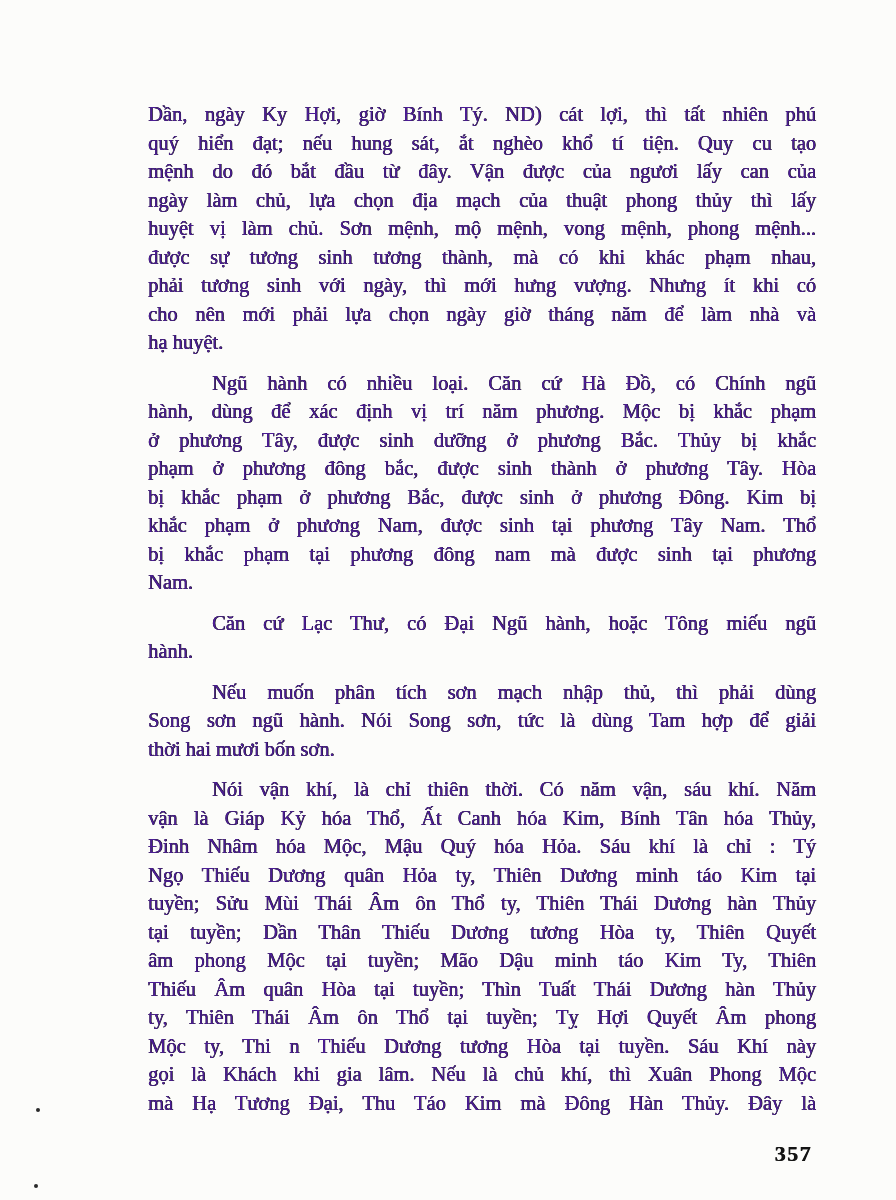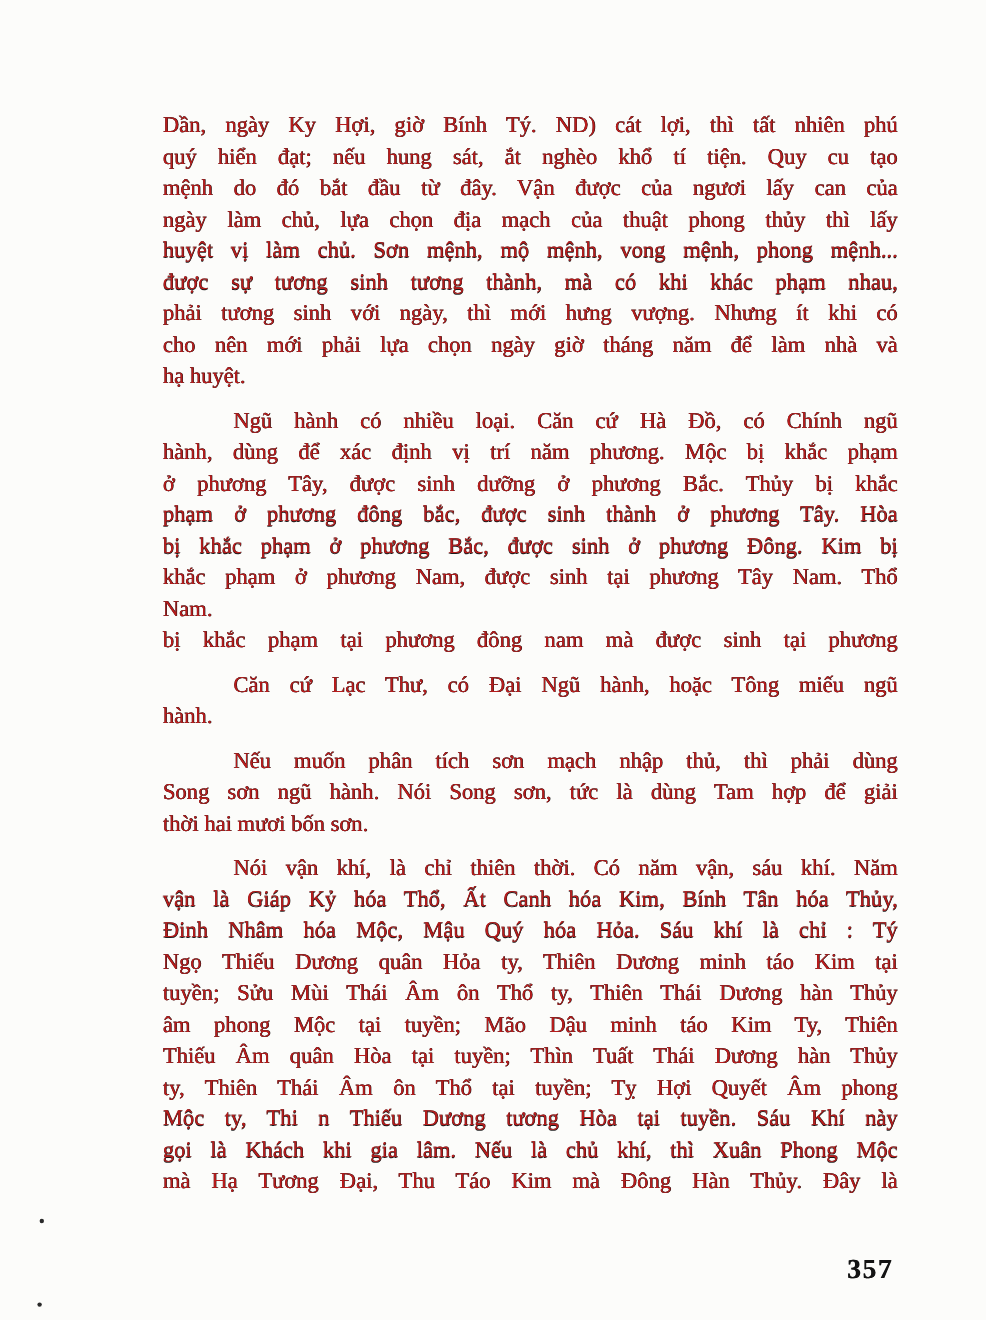--- a/index.html
+++ b/index.html
@@ -16,21 +16,21 @@
   }
   .page {
     position: absolute;
     inset: 0;
   }
   .text-block {
     position: absolute;
     left: 148px;
     top: 100px;
     width: 668px;
-    color: #b91c1c;
+    color: #4c1d95;
     font-size: 20.5px;
     line-height: 28.5px;
     
     text-shadow: 0.45px 0 0 #1b1b1b, 0 0.3px 0 #1b1b1b;
   }
   .para { margin: 0; }
   .para + .para { margin-top: 12px; }
   .line {
     display: block;
     text-align: justify;
@@ -40,21 +40,21 @@
   .line.last {
     text-align-last: left;
   }
   .para.indent .line:first-child {
     text-indent: 64px;
   }
   .page-number {
     position: absolute;
     right: 84px;
     top: 1141px;
-    font-size: 25px;
+    font-size: 22px;
     font-weight: bold;
     letter-spacing: 1.5px;
     color: #141414;
     text-shadow: 0.4px 0 0 #141414;
   }
   .speck {
     position: absolute;
     background: #2a2a2a;
     border-radius: 50%;
   }
@@ -80,38 +80,39 @@
         <div class="line">cho nên mới phải lựa chọn ngày giờ tháng năm để làm nhà và</div>
         <div class="line last">hạ huyệt.</div>
       </div>
       <div class="para indent">
         <div class="line">Ngũ hành có nhiều loại. Căn cứ Hà Đồ, có Chính ngũ</div>
         <div class="line">hành, dùng để xác định vị trí năm phương. Mộc bị khắc phạm</div>
         <div class="line">ở phương Tây, được sinh dưỡng ở phương Bắc. Thủy bị khắc</div>
         <div class="line">phạm ở phương đông bắc, được sinh thành ở phương Tây. Hòa</div>
         <div class="line">bị khắc phạm ở phương Bắc, được sinh ở phương Đông. Kim bị</div>
         <div class="line">khắc phạm ở phương Nam, được sinh tại phương Tây Nam. Thổ</div>
+        <div class="line">bị khắc phạm tại phương đông nam mà được sinh tại phương</div>
         <div class="line last">Nam.</div>
-        <div class="line">bị khắc phạm tại phương đông nam mà được sinh tại phương</div>
       </div>
       <div class="para indent">
         <div class="line">Căn cứ Lạc Thư, có Đại Ngũ hành, hoặc Tông miếu ngũ</div>
         <div class="line last">hành.</div>
       </div>
       <div class="para indent">
         <div class="line">Nếu muốn phân tích sơn mạch nhập thủ, thì phải dùng</div>
         <div class="line">Song sơn ngũ hành. Nói Song sơn, tức là dùng Tam hợp để giải</div>
         <div class="line last">thời hai mươi bốn sơn.</div>
       </div>
       <div class="para indent">
         <div class="line">Nói vận khí, là chỉ thiên thời. Có năm vận, sáu khí. Năm</div>
         <div class="line">vận là Giáp Kỷ hóa Thổ, Ất Canh hóa Kim, Bính Tân hóa Thủy,</div>
         <div class="line">Đinh Nhâm hóa Mộc, Mậu Quý hóa Hỏa. Sáu khí là chỉ : Tý</div>
         <div class="line">Ngọ Thiếu Dương quân Hỏa ty, Thiên Dương minh táo Kim tại</div>
         <div class="line">tuyền; Sửu Mùi Thái Âm ôn Thổ ty, Thiên Thái Dương hàn Thủy</div>
+        <div class="line">tại tuyền; Dần Thân Thiếu Dương tương Hòa ty, Thiên Quyết</div>
         <div class="line">âm phong Mộc tại tuyền; Mão Dậu minh táo Kim Ty, Thiên</div>
         <div class="line">Thiếu Âm quân Hòa tại tuyền; Thìn Tuất Thái Dương hàn Thủy</div>
         <div class="line">ty, Thiên Thái Âm ôn Thổ tại tuyền; Tỵ Hợi Quyết Âm phong</div>
         <div class="line">Mộc ty, Thi n Thiếu Dương tương Hòa tại tuyền. Sáu Khí này</div>
         <div class="line">gọi là Khách khi gia lâm. Nếu là chủ khí, thì Xuân Phong Mộc</div>
         <div class="line">mà Hạ Tương Đại, Thu Táo Kim mà Đông Hàn Thủy. Đây là</div>
       </div>
     </main>
 
   <div class="page-number">357</div>

